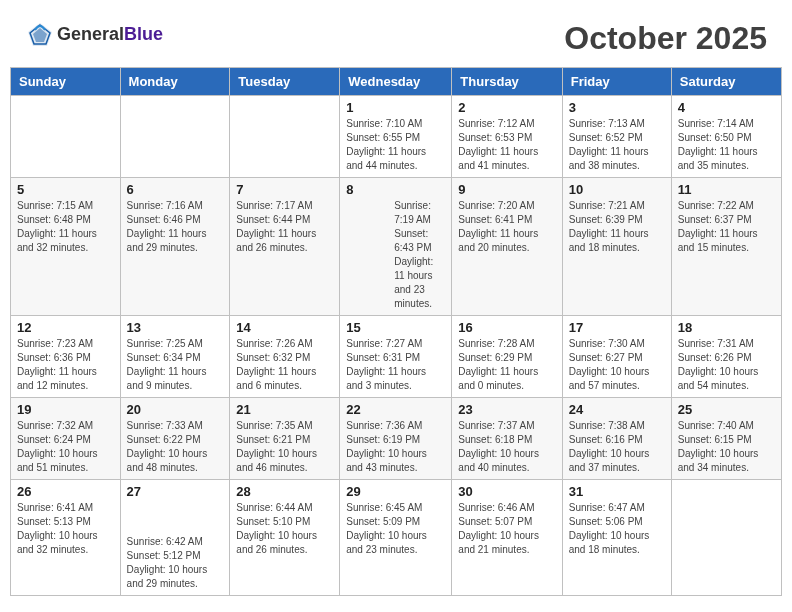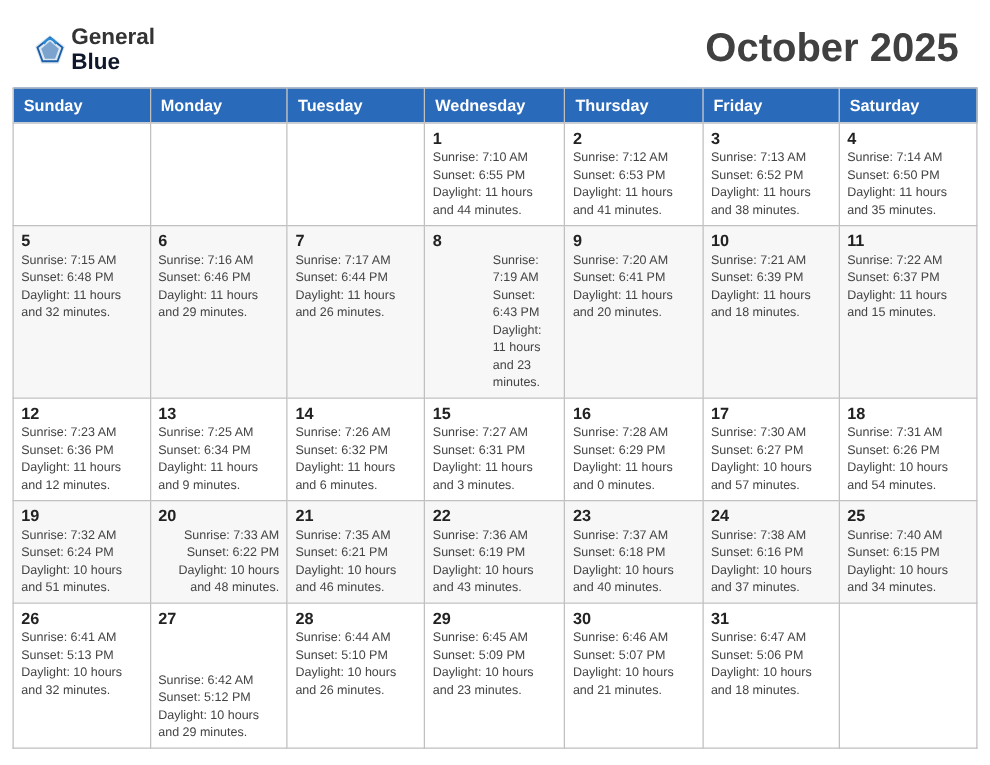--- a/index.html
+++ b/index.html
@@ -15,33 +15,33 @@
       justify-content: space-between;
       align-items: flex-start;
       padding: 10px 15px 5px 15px;
     }
     .logo {
       display: flex;
       align-items: center;
     }
     .logo-text {
       display: flex;
-      flex-direction: column;
+      flex-direction: row;
       line-height: 1.1;
       justify-content: flex-end;
     }
     .logo-general {
       font-size: 18px;
       font-weight: bold;
       color: #333;
     }
     .logo-blue {
       font-size: 18px;
       font-weight: bold;
-      color: #0f172a;
+      color: #4c1d95;
     }
     .logo-icon {
       width: 30px;
       height: 30px;
       margin-right: 2px;
     }
     .title-area {
       text-align: right;
     }
     .month-title {
@@ -248,21 +248,21 @@
       </tr>
       <tr>
         <td>
           <div class="day-number">19</div>
           <div class="day-info" style="white-space: pre-line;">Sunrise: 7:32 AM
 Sunset: 6:24 PM
 Daylight: 10 hours and 51 minutes.</div>
         </td>
         <td>
           <div class="day-number">20</div>
-          <div class="day-info" style="white-space: pre-line; text-align: right;">Sunrise: 7:33 AM
+          <div class="day-info" style="white-space: pre-line;">Sunrise: 7:33 AM
 Sunset: 6:22 PM
 Daylight: 10 hours and 48 minutes.</div>
         </td>
         <td>
           <div class="day-number">21</div>
           <div class="day-info" style="white-space: pre-line;">Sunrise: 7:35 AM
 Sunset: 6:21 PM
 Daylight: 10 hours and 46 minutes.</div>
         </td>
         <td>

